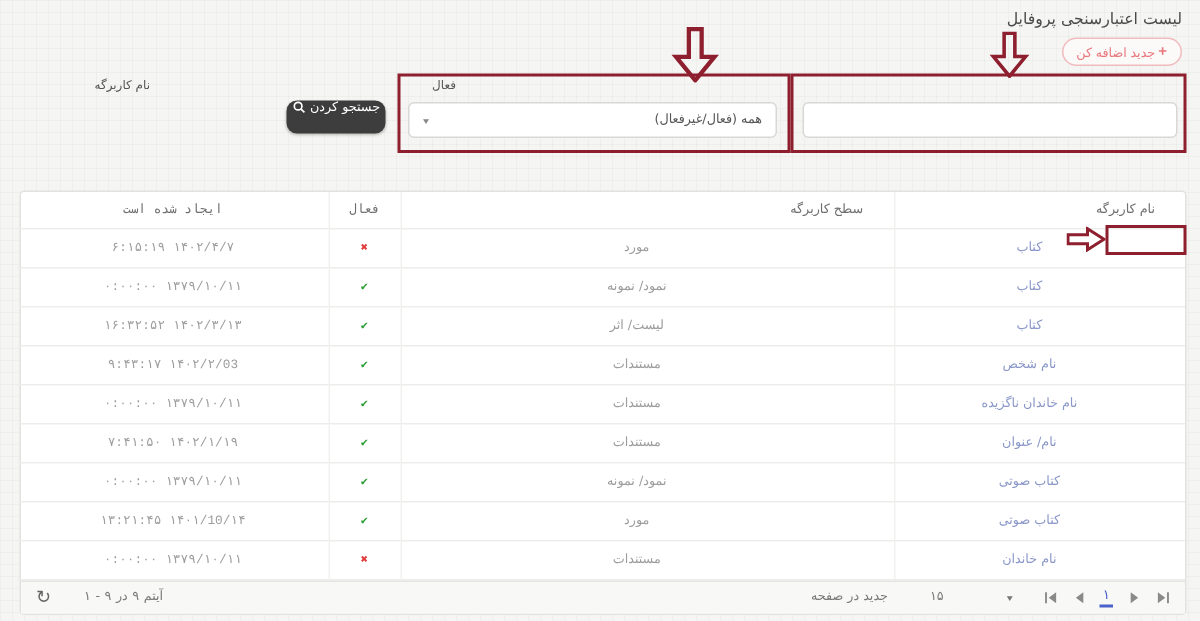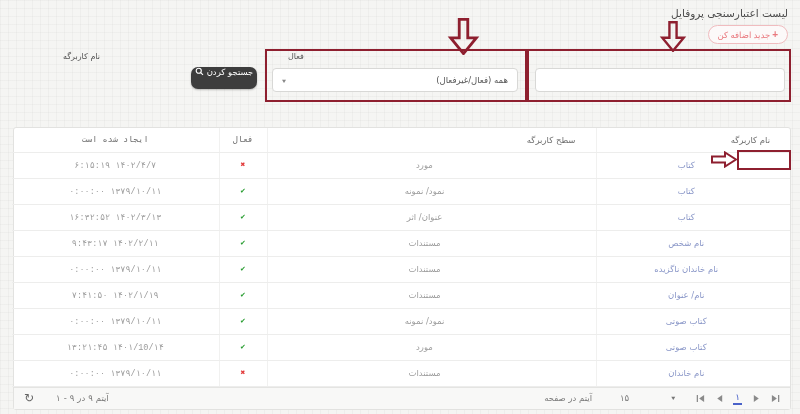--- a/index.html
+++ b/index.html
@@ -149,29 +149,29 @@
           <td class="c">۱۴۰۲/۴/۷ ۶:۱۵:۱۹</td>
         </tr>
         <tr>
           <td><a>کتاب</a></td>
           <td>نمود/ نمونه</td>
           <td class="c active-cell"><span class="ok">✔</span></td>
           <td class="c">۱۳۷۹/۱۰/۱۱ ۰:۰۰:۰۰</td>
         </tr>
         <tr>
           <td><a>کتاب</a></td>
-          <td>عنوان/ اثر</td>
+          <td>لیست/ اثر</td>
           <td class="c active-cell"><span class="ok">✔</span></td>
           <td class="c">۱۴۰۲/۳/۱۳ ۱۶:۳۲:۵۲</td>
         </tr>
         <tr>
           <td><a>نام شخص</a></td>
           <td>مستندات</td>
           <td class="c active-cell"><span class="ok">✔</span></td>
-          <td class="c">۱۴۰۲/۲/۱۱ ۹:۴۳:۱۷</td>
+          <td class="c">۱۴۰۲/۲/03 ۹:۴۳:۱۷</td>
         </tr>
         <tr>
           <td><a>نام خاندان ناگزیده</a></td>
           <td>مستندات</td>
           <td class="c active-cell"><span class="ok">✔</span></td>
           <td class="c">۱۳۷۹/۱۰/۱۱ ۰:۰۰:۰۰</td>
         </tr>
         <tr>
           <td><a>نام/ عنوان</a></td>
           <td>مستندات</td>
@@ -203,21 +203,21 @@
     <span class="refresh">↻</span>
     <span class="range" id="range-holder">
         <span>۱</span>
         <span>-</span>
         <span>۹</span>
         <span>در</span>
         <span>۹</span>
         <span>آیتم</span>
       </span>
     <span class="pager-right">
-      <span class="per-page-label">آیتم در صفحه</span>
+      <span class="per-page-label">جدید در صفحه</span>
       <span class="per-page-val">۱۵</span>
       <span class="pager-caret">▾</span>
       <span class="nav">
         <span class="nav-btn">
           <svg viewBox="0 0 10 10">
               <path d="M1.5 1 v8" stroke="#8a8a8a" stroke-width="1.4"></path>
               <path d="M9 1 L3.5 5 L9 9 Z" fill="#8a8a8a"></path>
             </svg>
         </span>
         <span class="nav-btn">

